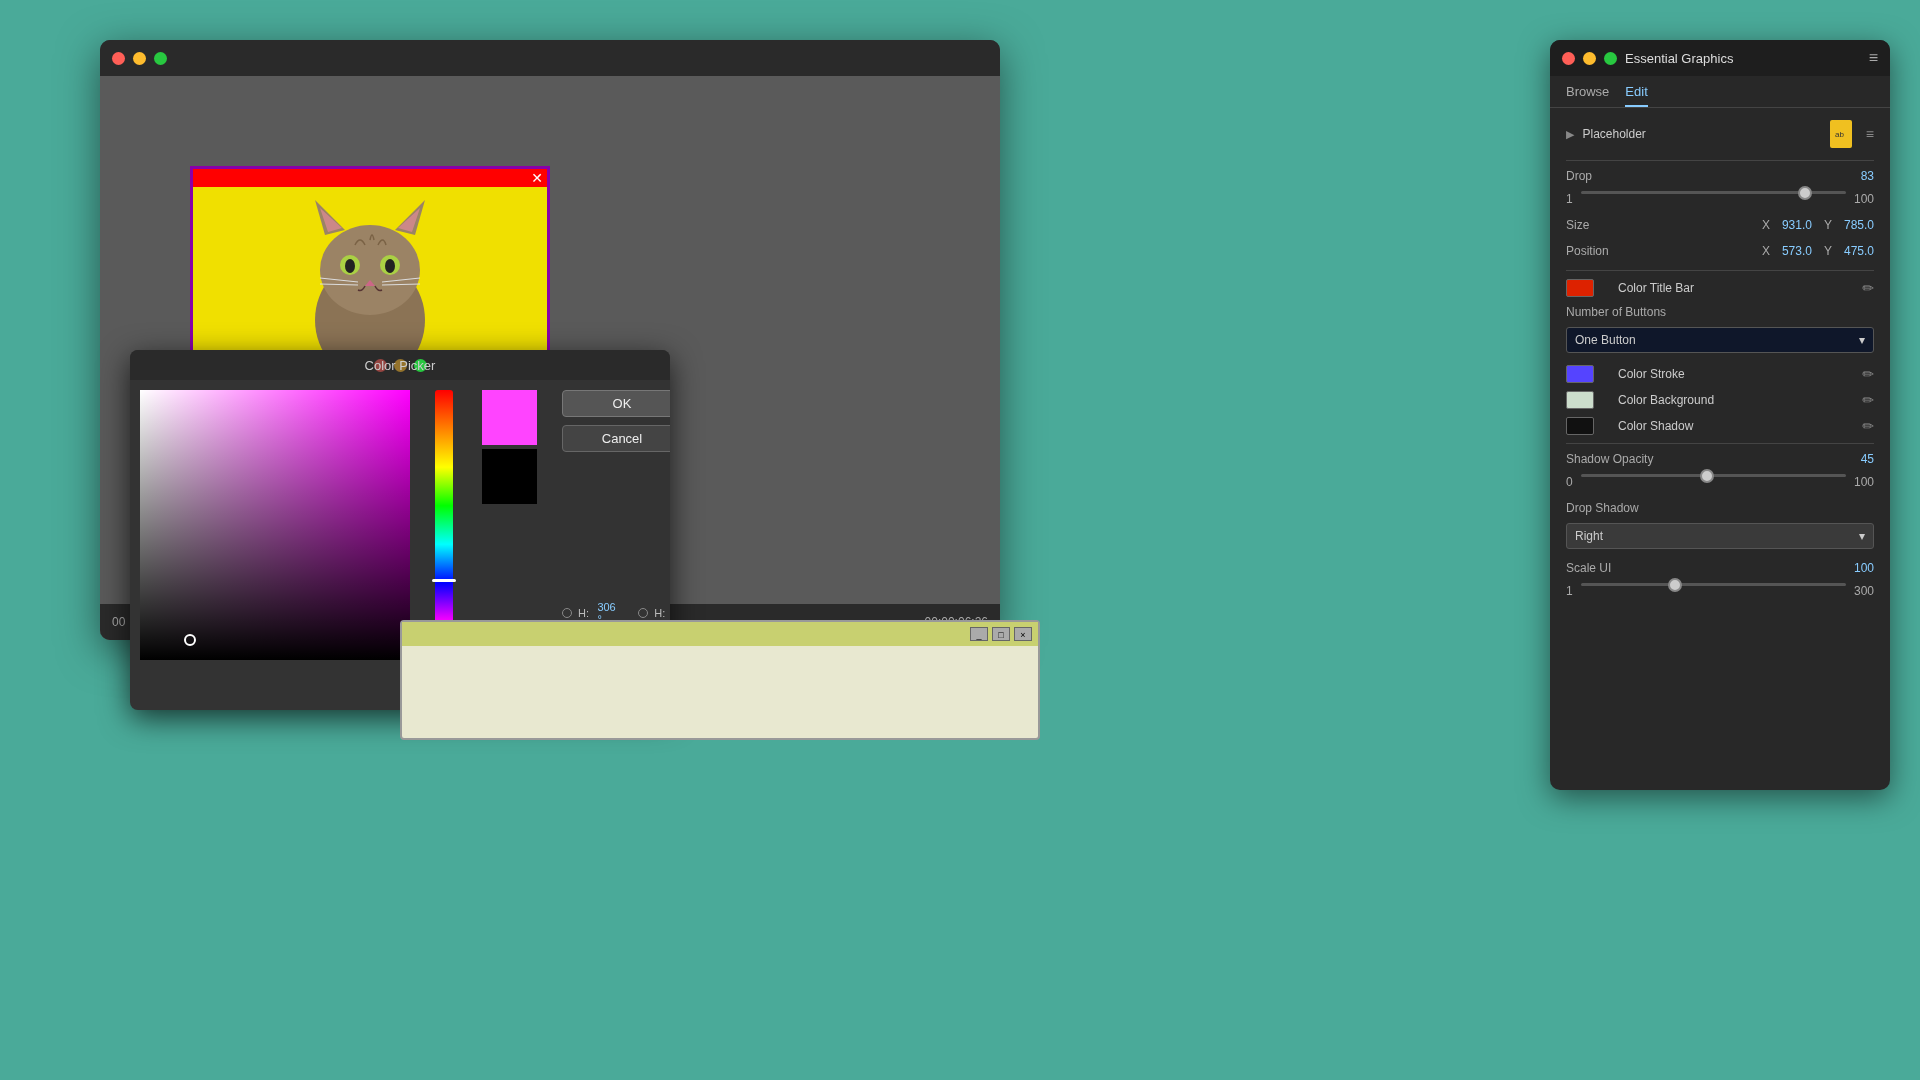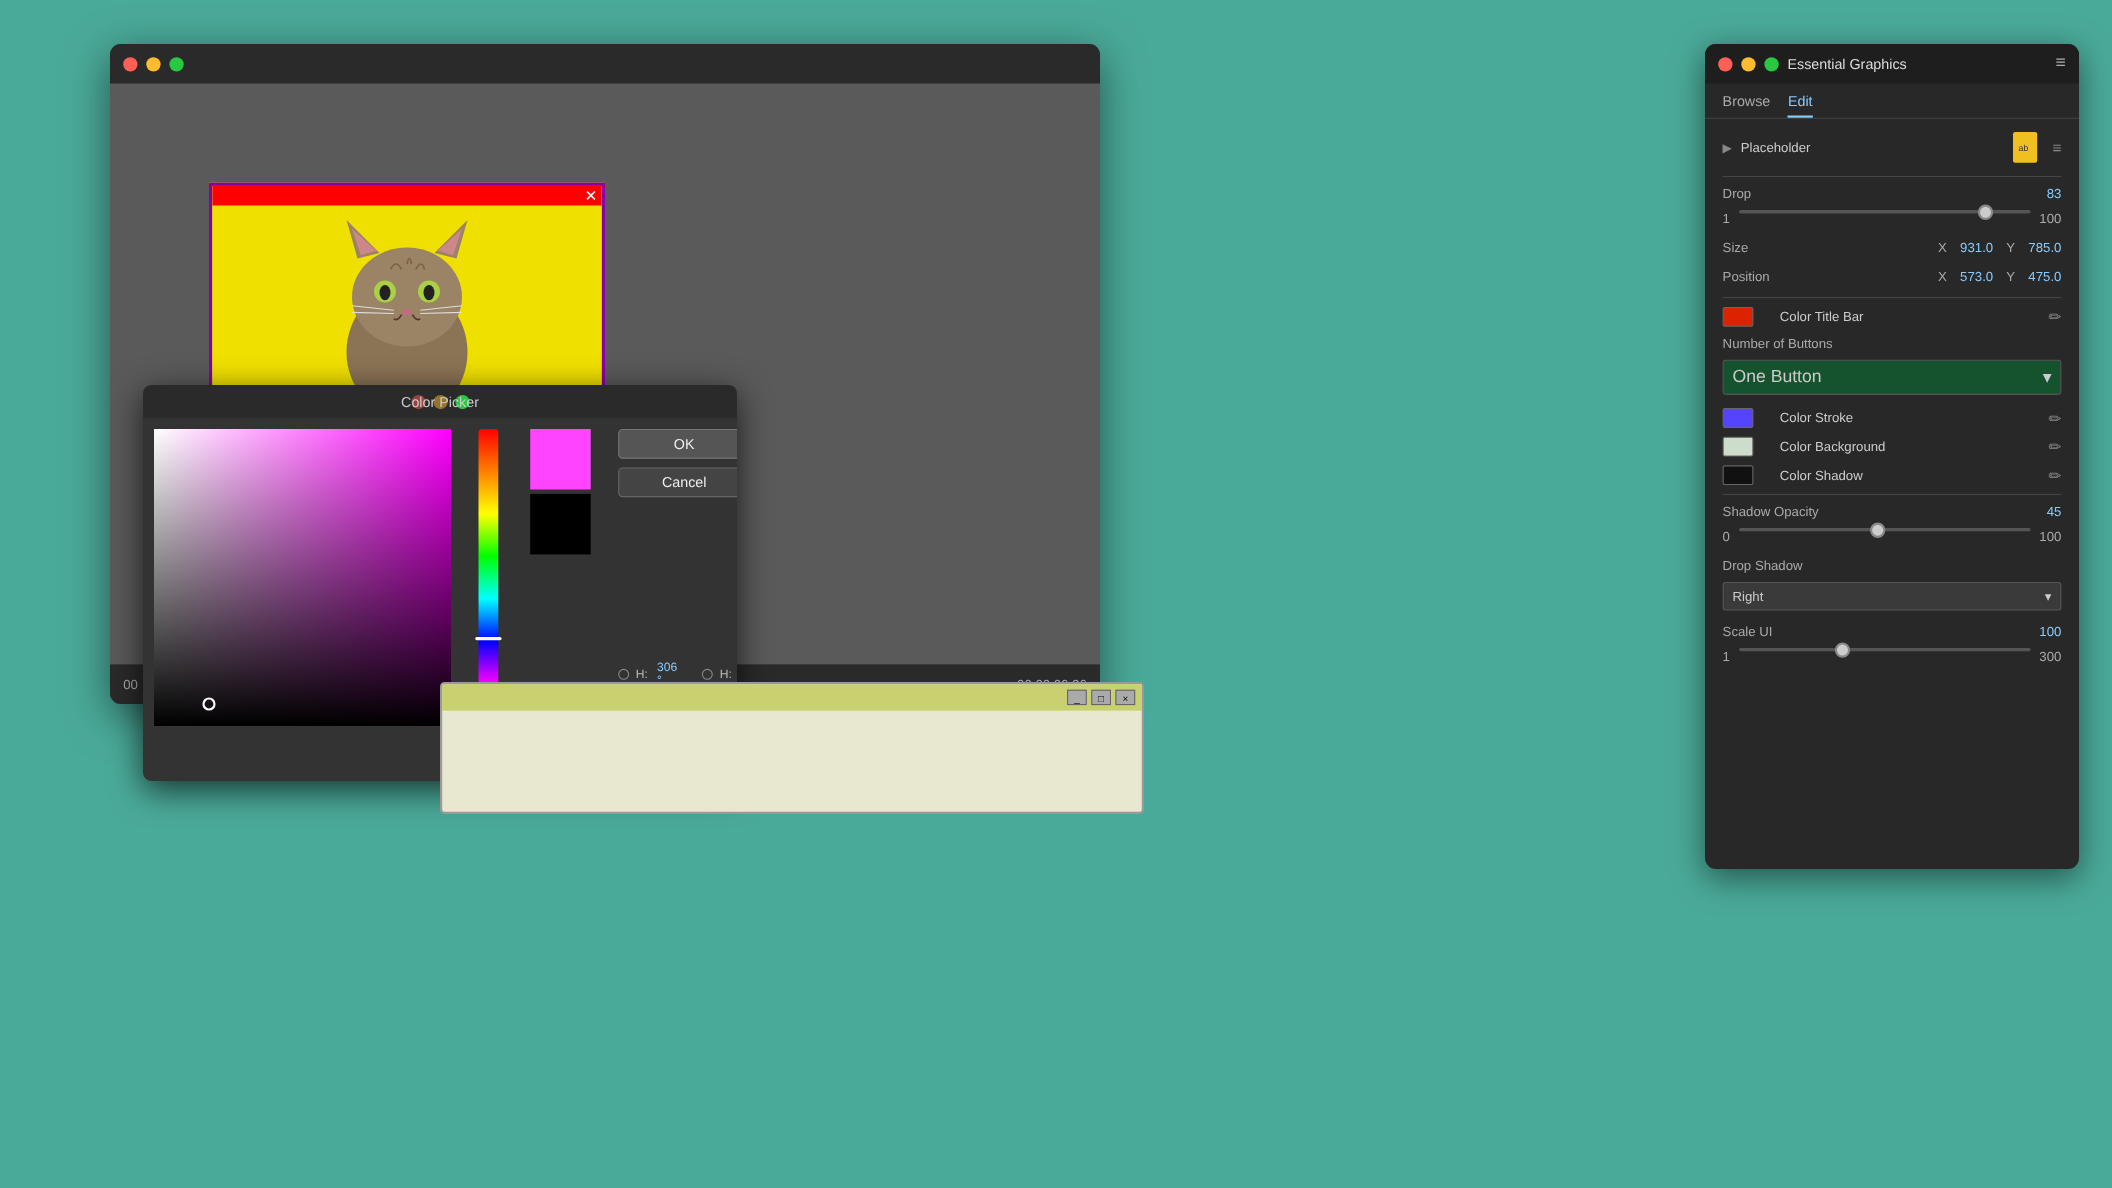--- a/index.html
+++ b/index.html
@@ -403,24 +403,24 @@
       color: #ccc;
       flex: 1;
     }
     .eg-pencil-icon {
       color: #888;
       font-size: 14px;
       cursor: pointer;
     }
     .eg-dropdown {
       width: 100%;
-      background: #14532d;
+      background: #0f172a;
       border: 1px solid #555;
       color: #ccc;
-      font-size: 16px;
+      font-size: 12px;
       padding: 5px 8px;
       border-radius: 3px;
       display: flex;
       align-items: center;
       justify-content: space-between;
       margin-bottom: 8px;
     }
     .eg-placeholder-row {
       display: flex;
       align-items: center;

